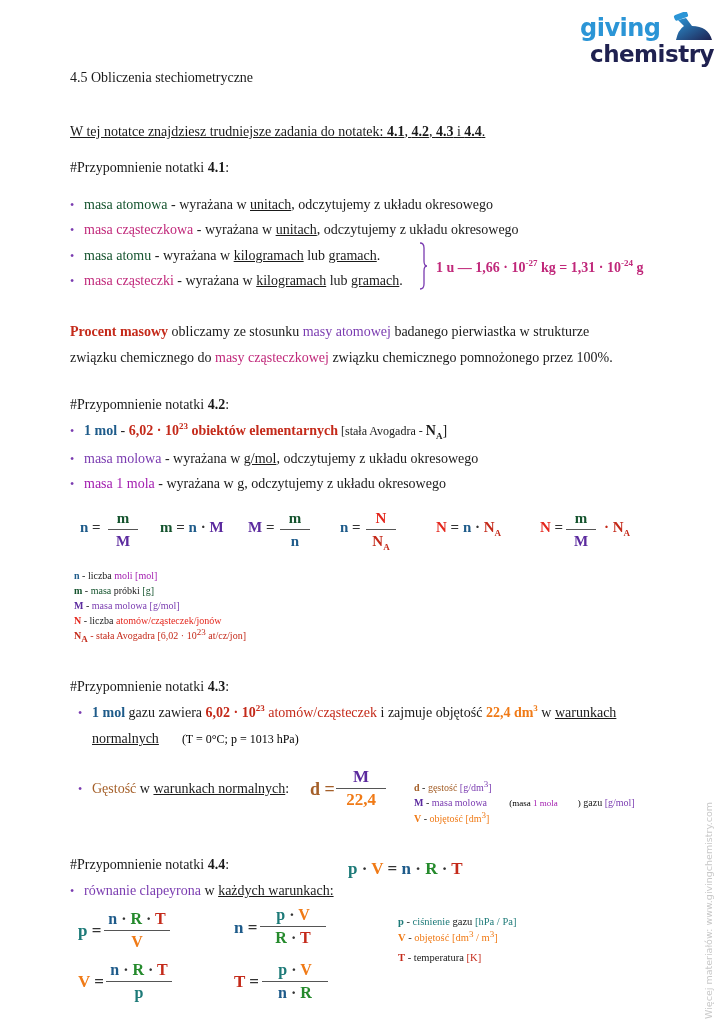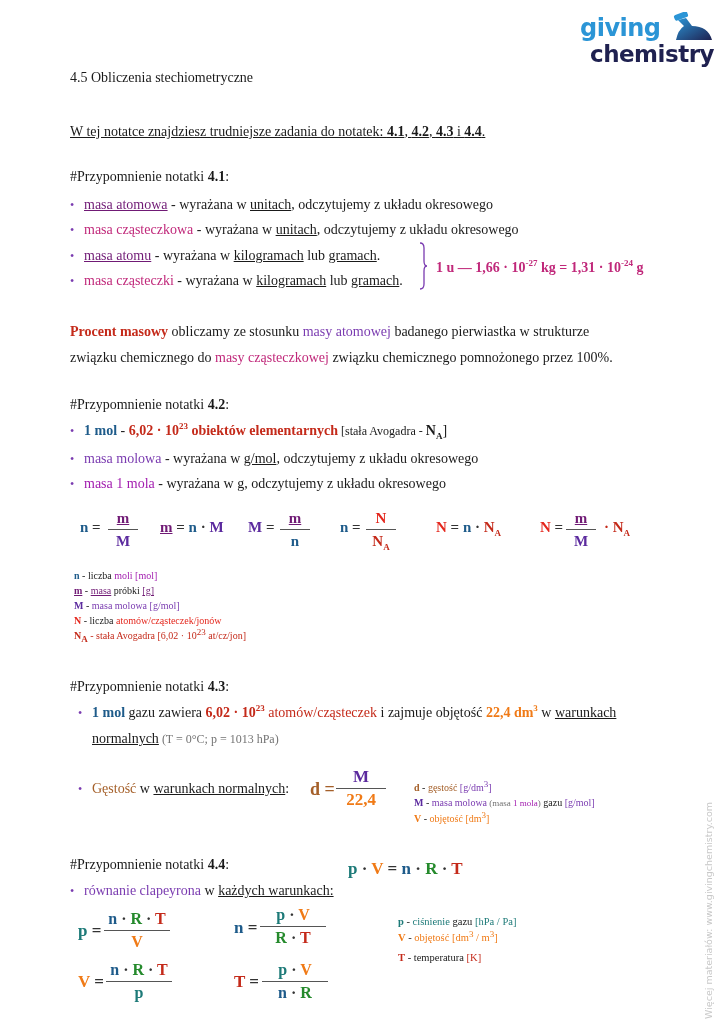--- a/index.html
+++ b/index.html
@@ -1,33 +1,33 @@
 <!DOCTYPE html>
 <html><head>
 <meta charset="utf-8">
 <style>
   html, body { margin:0; padding:0; background:#ffffff; }
   body { width:724px; height:1024px; position:relative; overflow:hidden;
          font-family:"Liberation Serif", serif; color:#1a1a1a; font-size:14px; }
   .abs { position:absolute; white-space:nowrap; }
   .b { font-weight:bold; }
   .u { text-decoration:underline; }
-  .c-mag { color:#701a75;text-decoration:underline; }
+  .c-mag { color:#14532d; }
   .c-pink { color:#c0287a; }
   .c-purple { color:#7a3bb0; }
   .c-violet { color:#5b2a9e; }
   .c-blue { color:#1e5b8a; }
   .c-lblue { color:#a21caf; }
   .c-red { color:#c42a1a; }
   .c-brightred { color:#e4261c; }
   .c-orange { color:#f07a16; }
   .c-brown { color:#a5602a; }
   .c-green { color:#258a2c; }
   .c-teal { color:#1d7a78; }
-  .c-gray { color:#737373; }
+  .c-gray { color:#000000;padding-left:20px; }
   .bullet { display:inline-block; width:14px; color:#7a3bb0; font-size:12px; }
   sup { font-size:9px; vertical-align:super; line-height:0; }
   sub { font-size:9px; vertical-align:sub; line-height:0; }
   
   .logo { position:absolute; left:580px; top:12px; width:135px; height:60px; }
   .logo .l1 { position:absolute; left:0; top:2px; font-family:"DejaVu Sans", sans-serif; font-weight:bold; font-size:24px; color:#2b95d6; letter-spacing:-0.5px;}
   .logo .l2 { position:absolute; left:10px; top:29px; font-family:"DejaVu Sans", sans-serif; font-weight:bold; font-size:23px; color:#1f2150; letter-spacing:-0.5px;}
   .logo svg { position:absolute; left:88px; top:0; }
   
   .frac { position:absolute; display:inline-block; text-align:center; font-weight:bold; font-family:"Liberation Serif", serif; }
@@ -58,21 +58,21 @@
     <path d="M10 8 L18 6 L24 14 Q40 14 44 28 L8 28 Q10 18 16 14 Z" fill="url(#fg)"></path>
   </svg>
 </div>
 
 <div class="abs" style="left:70px;top:70px;font-size:14px;">4.5 Obliczenia stechiometryczne</div>
 
 <div class="abs" style="left:70px;top:124px;font-size:14px;text-decoration:underline;">
   <span>W tej notatce znajdziesz trudniejsze zadania do notatek: </span><span class="b">4.1</span><span>, </span><span class="b">4.2</span><span>, </span><span class="b">4.3</span><span> i </span><span class="b">4.4</span><span>.</span>
 </div>
 
-<div class="abs" style="left:70px;top:169px;">
+<div class="abs" style="left:70px;top:160px;">
   <span>#Przypomnienie notatki </span><span class="b">4.1</span><span>:</span>
 </div>
 <div class="abs" style="left:70px;top:197px;">
   <span class="bullet">•</span><span class="c-mag">masa atomowa</span><span> - wyrażana w </span><span class="u">unitach</span><span>, odczytujemy z układu okresowego</span>
 </div>
 <div class="abs" style="left:70px;top:222px;">
   <span class="bullet">•</span><span class="c-pink">masa cząsteczkowa</span><span> - wyrażana w </span><span class="u">unitach</span><span>, odczytujemy z układu okresowego</span>
 </div>
 <div class="abs" style="left:70px;top:248px;">
   <span class="bullet">•</span><span class="c-mag">masa atomu</span><span> - wyrażana w </span><span class="u">kilogramach</span><span> lub </span><span class="u">gramach</span><span>.</span>

